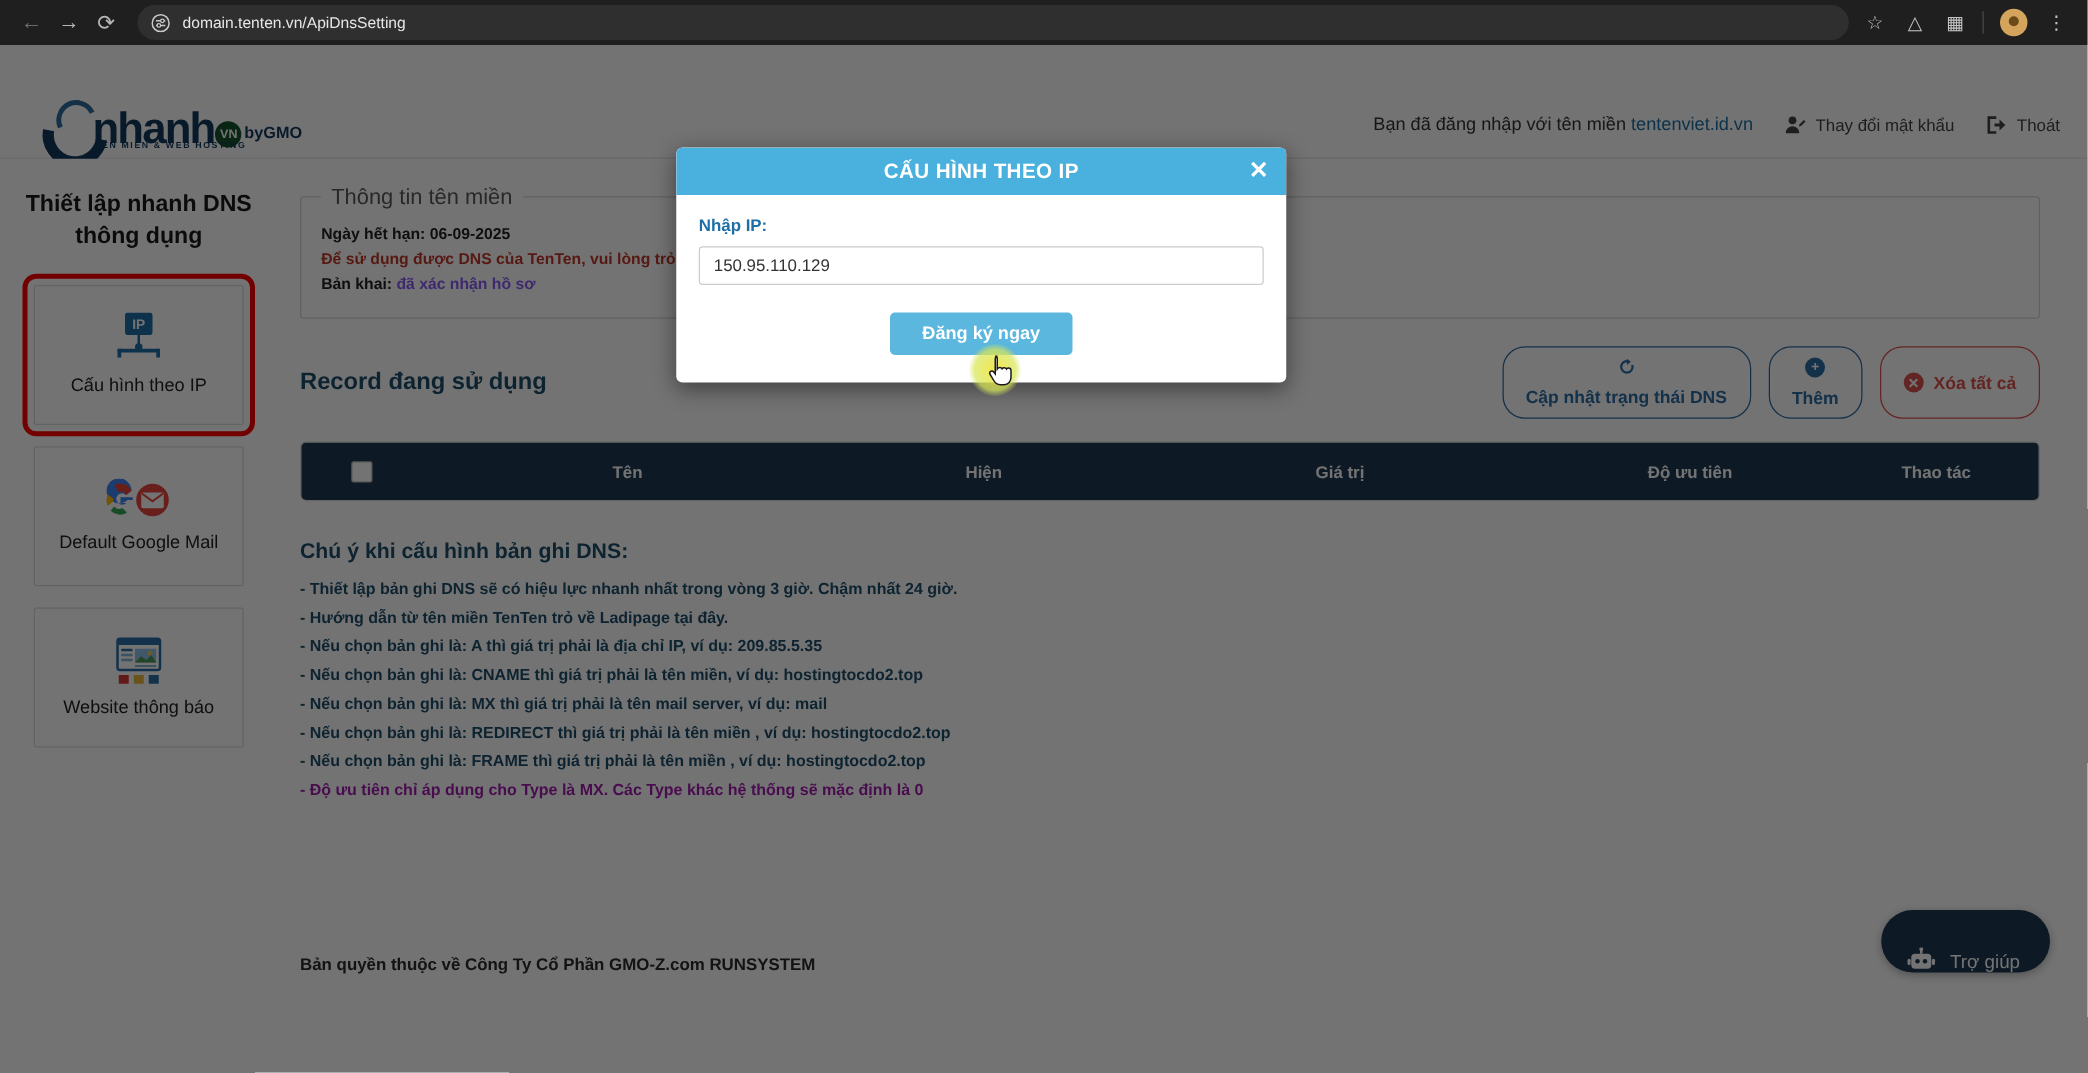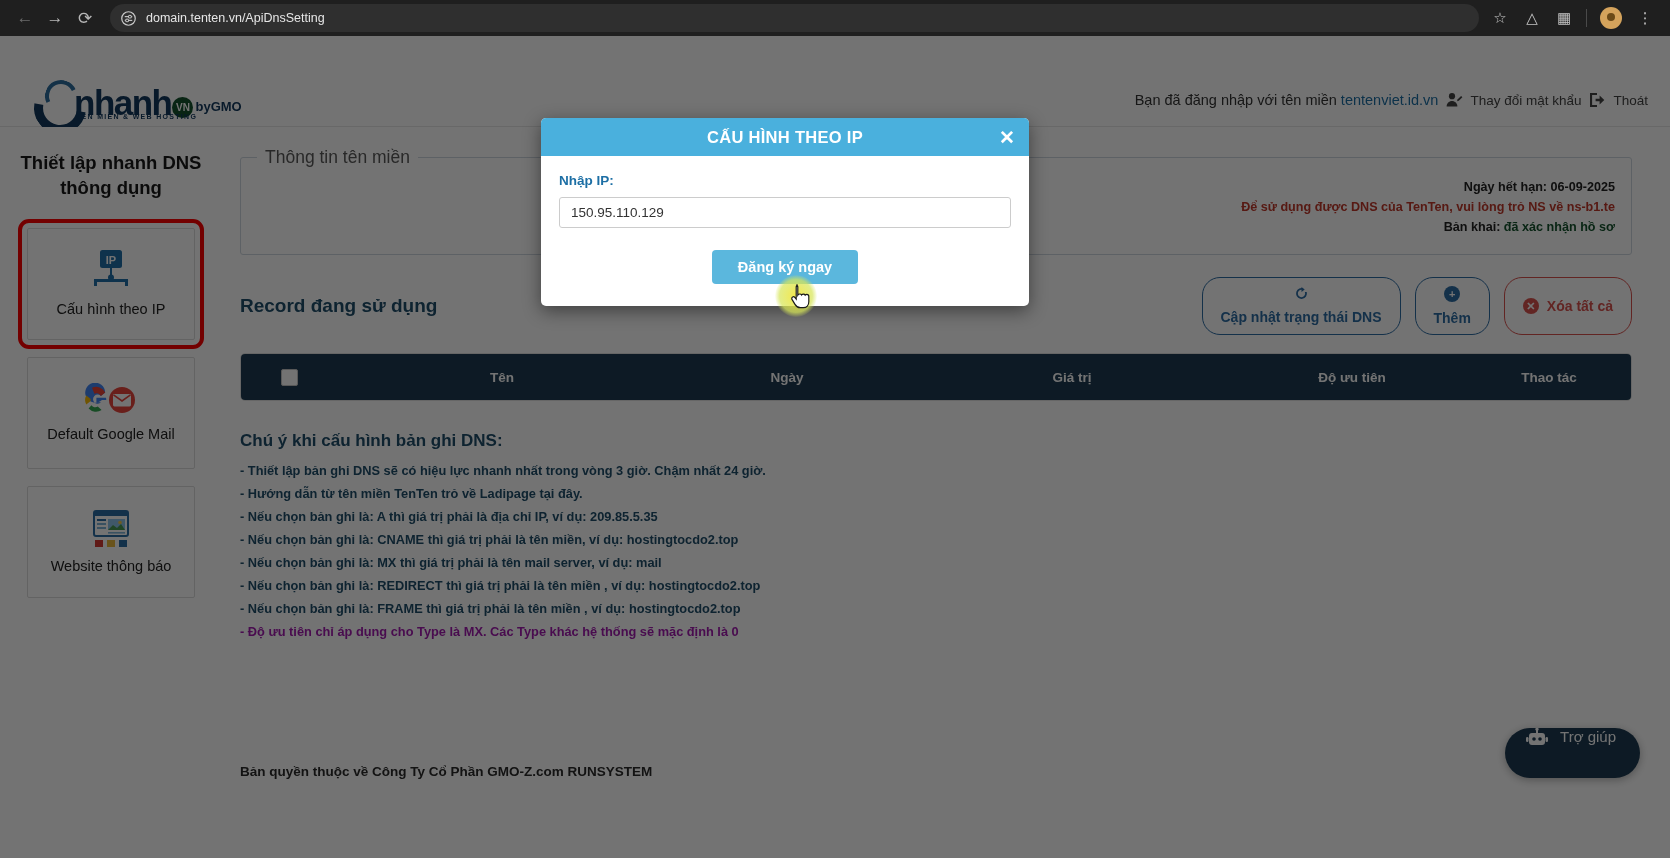--- a/index.html
+++ b/index.html
@@ -115,21 +115,21 @@
     text-align:center; line-height:21px; margin-left:1px; vertical-align: 4px;
   }
   #logo .bygmo { font-size: 13px; color:#12395e; font-weight:bold; margin-left:2px; vertical-align: 4px;}
   #logo .tagline {
     position:absolute; left:44px; top:34px;
     font-size: 7px; color:#12395e; letter-spacing: 1.3px; font-weight:bold;
   }
 
   #header-right {
     position: absolute; right: 22px; top: 56px;
-    display: flex; align-items: center; gap: 8px;
+    display: flex; align-items: center; gap: 26px;
     font-size: 14.5px;
   }
   #login-notice { color: #333; }
   #login-notice .domain-link { color: #1d6fa5; }
   .header-action {
     display: flex; align-items: center; gap: 7px;
     color: #444; font-size: 13.5px;
   }
   .header-action svg { flex: 0 0 auto; }
 
@@ -173,23 +173,23 @@
   }
   fieldset#domain-info {
     border: 1px solid #cfd8e0;
     border-radius: 3px;
     padding: 6px 16px 14px;
     margin: 0;
   }
   fieldset#domain-info legend {
     font-size: 17.5px; color: #5a5a5a; padding: 0 8px; font-weight: normal;
   }
-  #domain-info .line { font-size: 12.6px; font-weight: bold; margin: 6px 0; color:#222;text-align:right; }
+  #domain-info .line { font-size: 12.6px; font-weight: bold; margin: 6px 0; color:#222; }
   #domain-info .line.warn { color: #c0392b; }
-  #domain-info .line .val-link { color: #14532d; }
+  #domain-info .line .val-link { color: #8b5cf6; }
 
   #record-bar {
     display: flex; align-items: center; justify-content: space-between;
     margin-top: 22px;
   }
   #record-title { font-size: 19px; font-weight: bold; color: #1f4e6b; }
   #record-actions { display: flex; gap: 14px; }
   .pill-btn {
     display: flex; align-items: center; gap: 8px;
     border-radius: 18px; padding: 8px 18px;
@@ -241,21 +241,21 @@
   #footer {
     position: absolute; left: 240px; top: 725px; width: 1392px;
     color: #2b2b2b; font-size: 13.5px; font-weight: bold;
     line-height: 1.6;
   }
 
   #help-fab {
     position: absolute; right: 30px; top: 692px;
     background: #1d3b52; color: #fff;
     border-radius: 26px; height: 50px;
-    display: flex; align-items: flex-start; gap: 11px;
+    display: flex; align-items: flex-end; gap: 11px;
     padding: 0 24px 0 20px;
     font-size: 15px;
     box-shadow: 0 2px 8px rgba(0,0,0,0.3);
   }
   #help-fab .bot { width: 24px; height: 20px; }
 
   
   #modal {
     position: absolute; z-index: 100;
     left: 541px; top: 118px;
@@ -458,21 +458,21 @@
           </div>
         </div>
       </div>
 
       <div id="record-table">
         <div class="thead">
           <div class="col-check">
               <div class="box"></div>
             </div>
           <div class="cell col-name">Tên</div>
-          <div class="cell col-type">Ngày</div>
+          <div class="cell col-type">Hiện</div>
           <div class="cell col-value">Giá trị</div>
           <div class="cell col-prio">Độ ưu tiên</div>
           <div class="cell col-act">Thao tác</div>
         </div>
       </div>
 
       <div id="notes">
         <h3>Chú ý khi cấu hình bản ghi DNS:</h3>
         <div class="note">- Thiết lập bản ghi DNS sẽ có hiệu lực nhanh nhất trong vòng 3 giờ. Chậm nhất 24 giờ.</div>
         <div class="note">- Hướng dẫn từ tên miền TenTen trỏ về Ladipage tại đây.</div>

